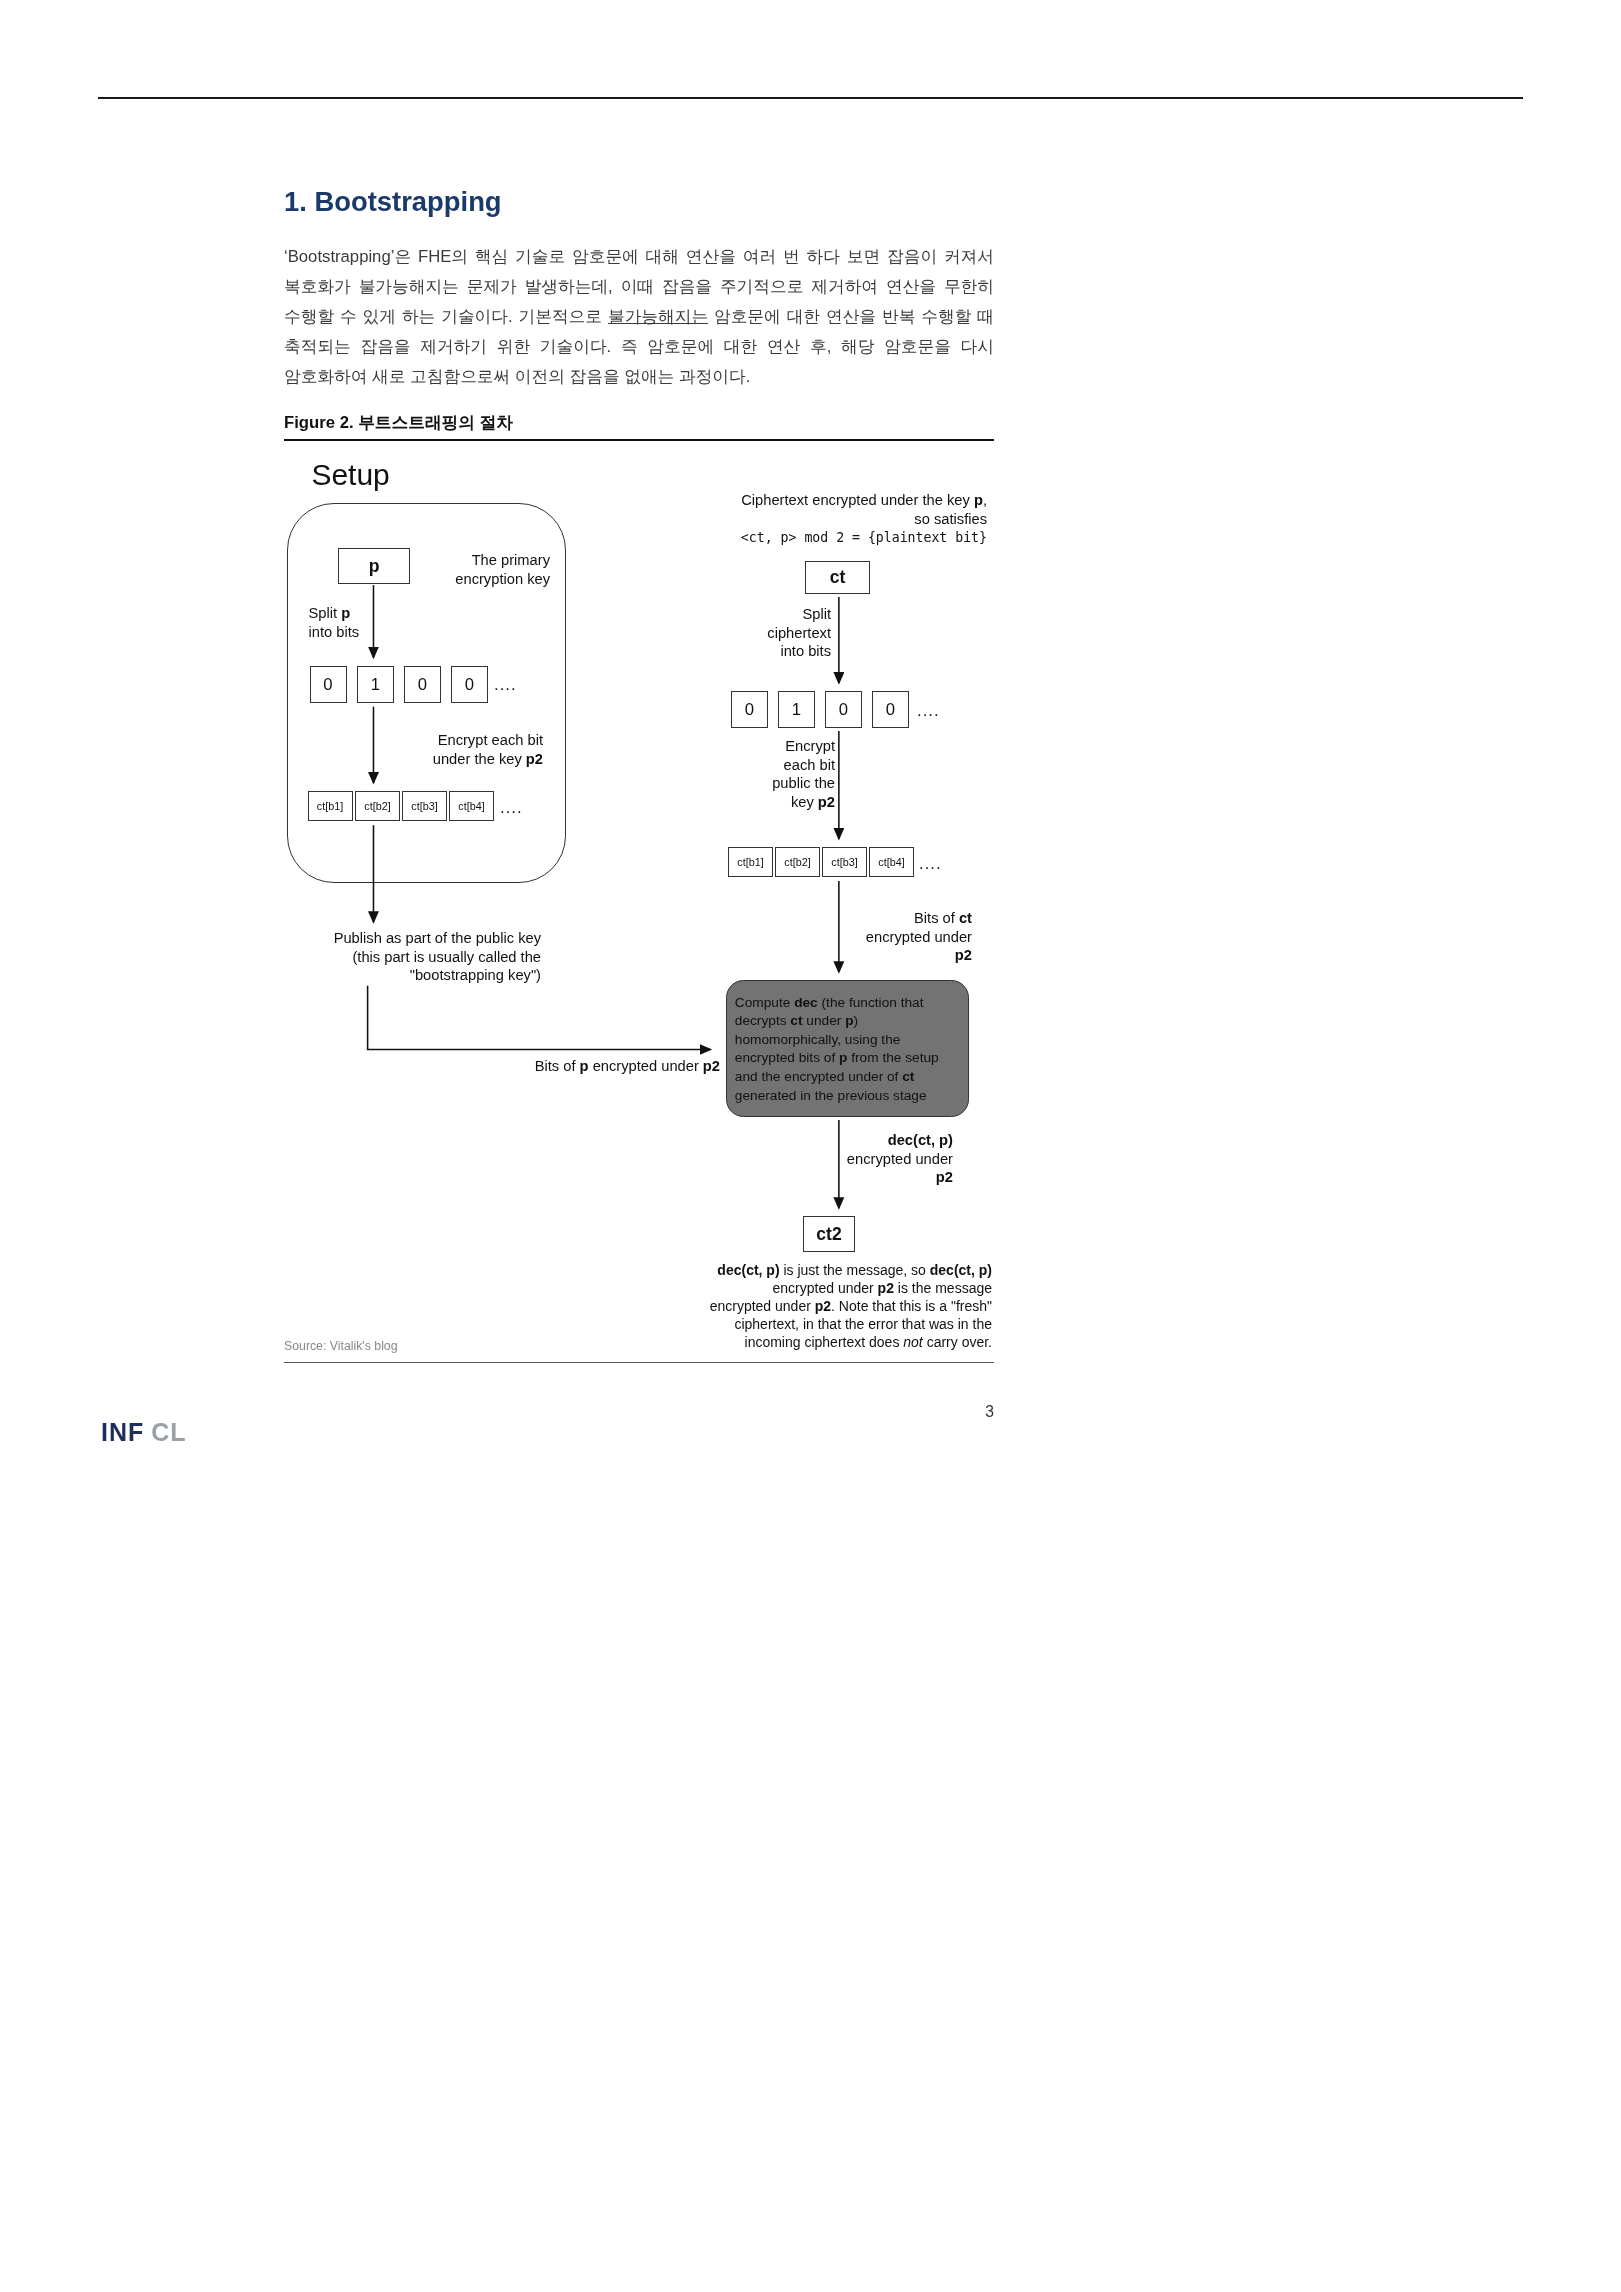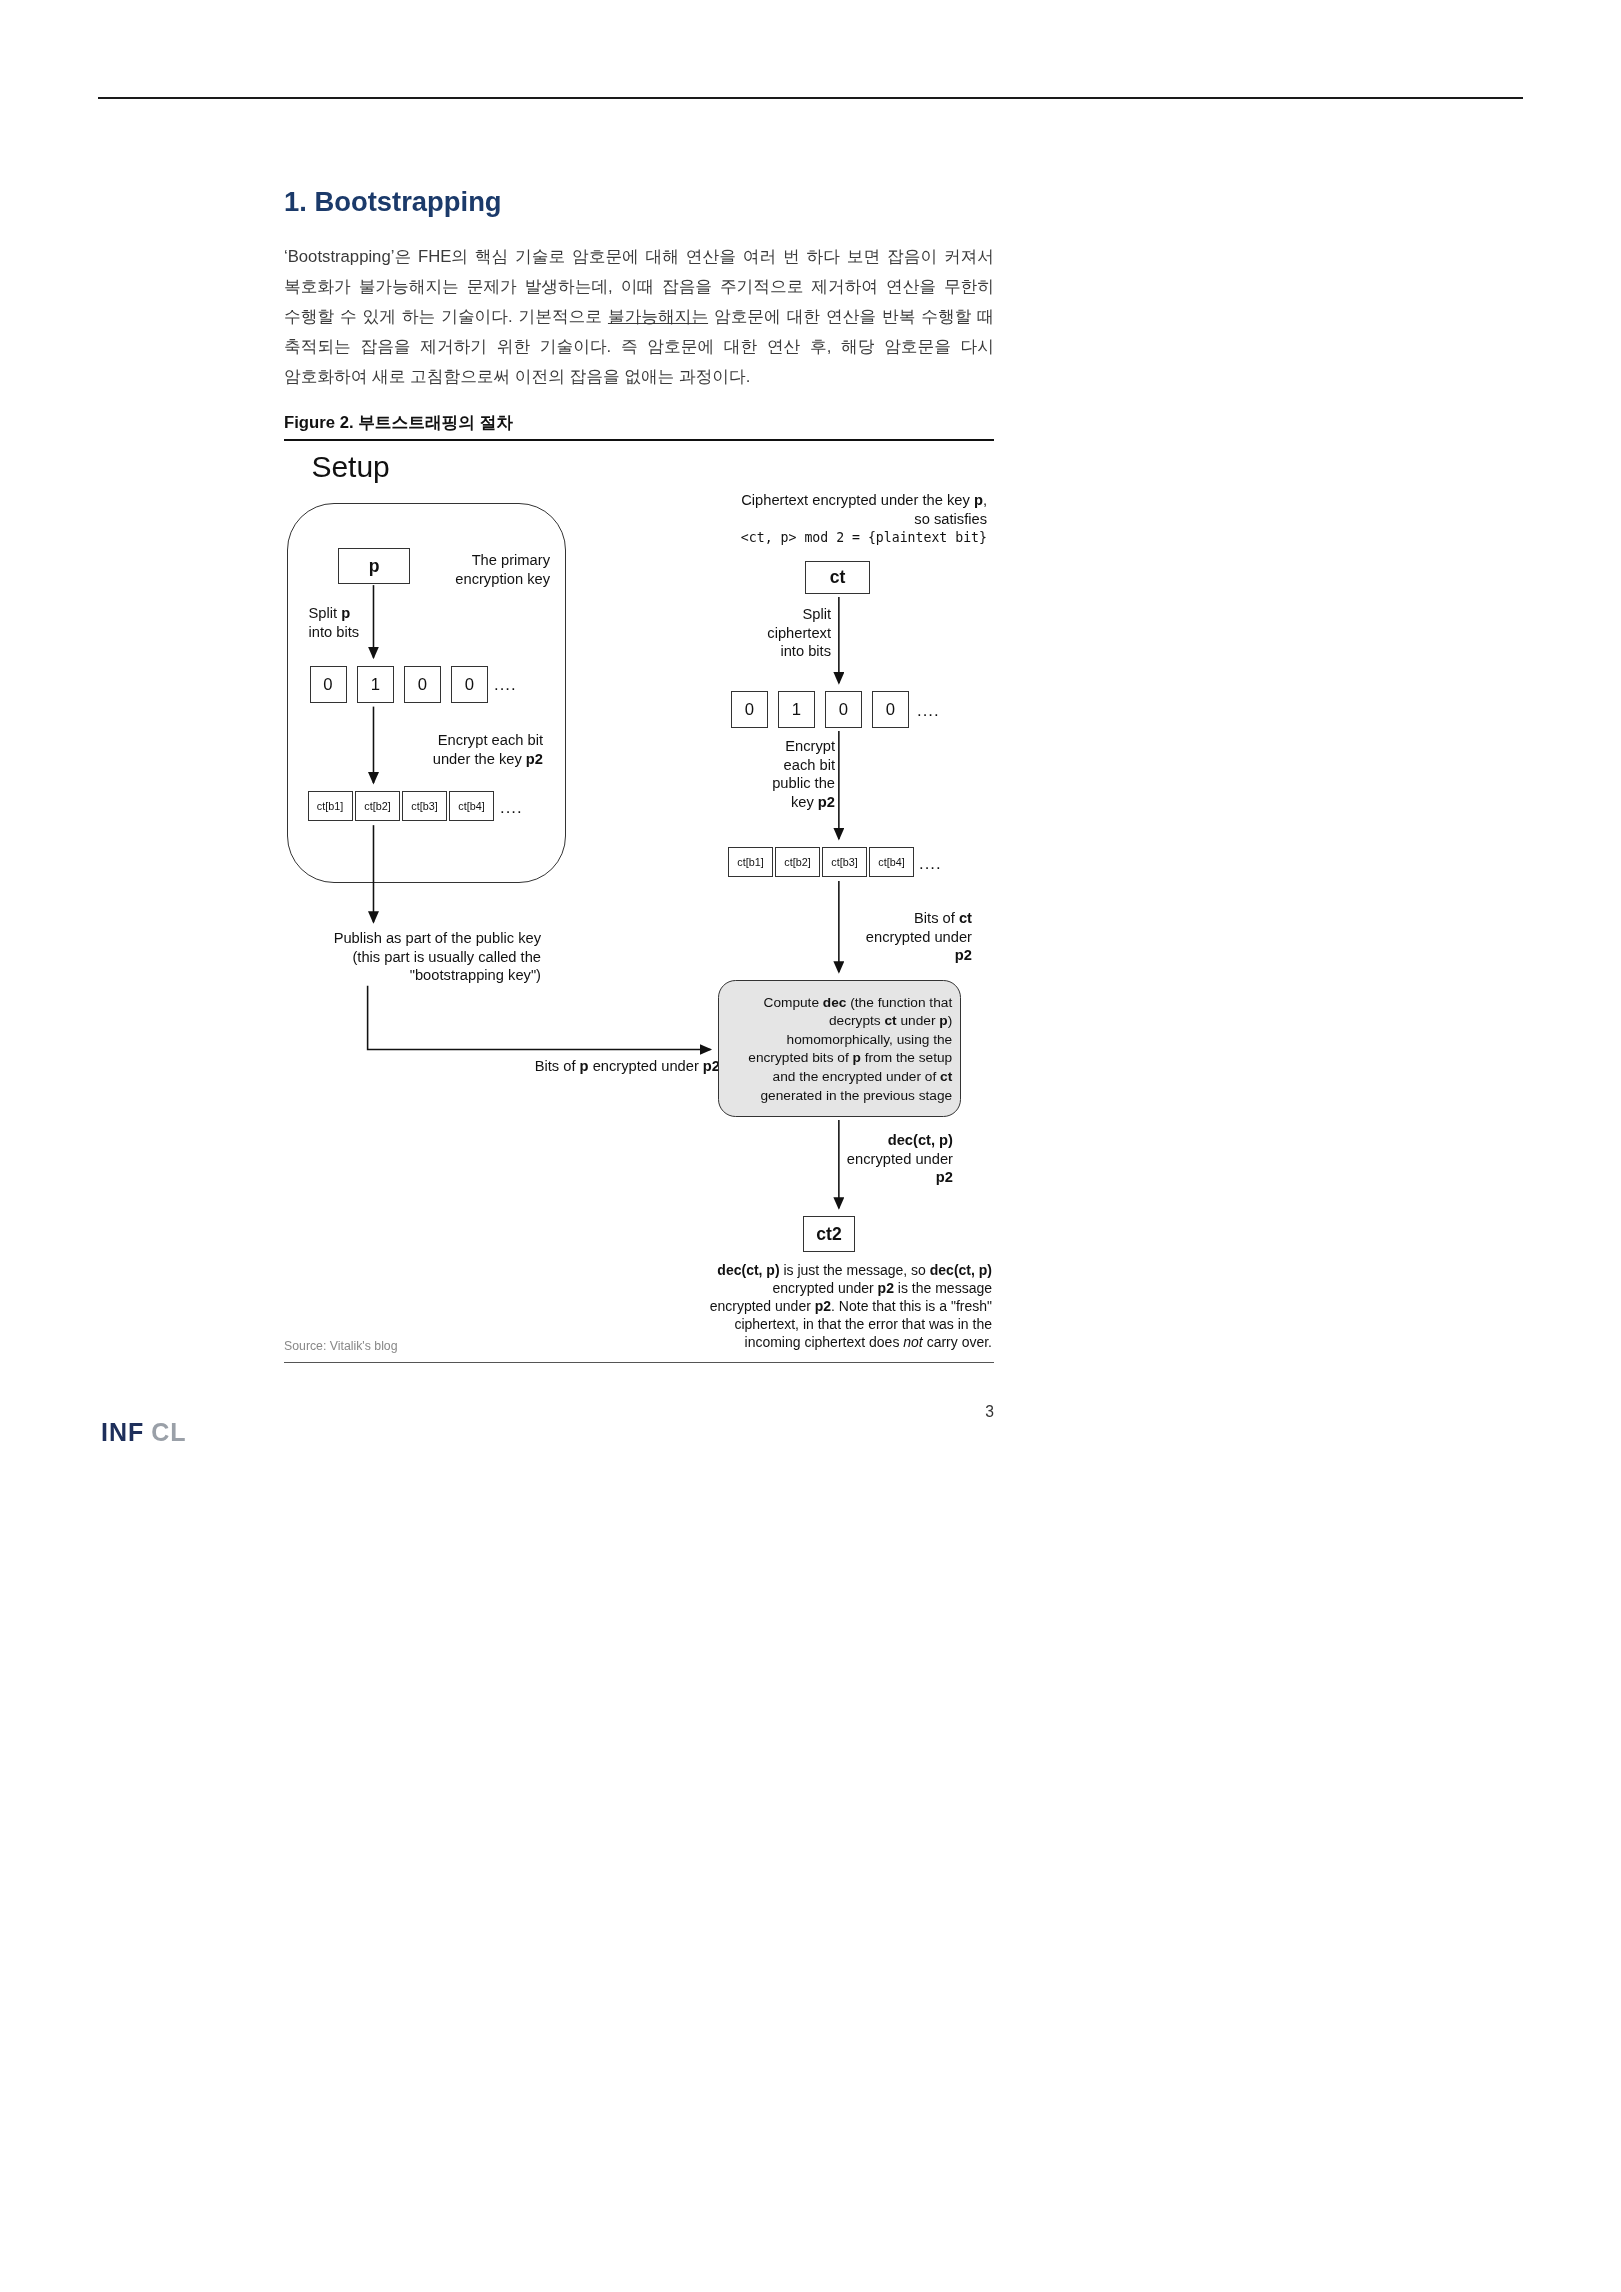--- a/index.html
+++ b/index.html
@@ -15,26 +15,26 @@
   .body-text { position:absolute; left:284px; top:242px; width:710px; font-size:16.7px;
                line-height:30px; color:#3a3a3a; text-align:justify; word-break:keep-all; }
 
   .figure-caption { position:absolute; left:284px; top:411px; font-size:16.7px; font-weight:bold; color:#111; }
   .caption-rule { position:absolute; left:284px; top:439px; width:710px; height:2px; background:#111; }
 
   .diagram { position:absolute; left:284px; top:446px; width:710px; height:919px; color:#111; font-size:14.7px; }
   .diagram .lbl { position:absolute; white-space:pre-line; line-height:18.6px; font-size:14.7px; }
   .diagram .center { text-align:right; }
   .diagram .right-al { text-align:right; }
-  .setup-title { position:absolute; left:27.4px; top:4px; font-size:30px; color:#111; }
+  .setup-title { position:absolute; left:27.4px; top:12px; font-size:30px; color:#111; }
 
   .round { position:absolute; border:1.5px solid #333; border-radius:47px; z-index:1; }
-  .compute { position:absolute; border:1.5px solid #333; border-radius:17.6px; background:#e5e5e5;
-             font-size:13.7px; line-height:18.6px; text-align:right; white-space:pre-line;
-             padding:12.7px 7.8px; z-index:2; }
+  .compute { position:absolute; border:1.5px solid #333; border-radius:17.6px; background:#737373;
+             font-size:13.7px; line-height:18.6px; text-align:left; white-space:pre-line;
+             padding:12.7px 7.8px; z-index:2;margin-left:8px; }
 
   .box { position:absolute; border:1.5px solid #333; background:#fff; display:flex;
          align-items:center; justify-content:center; z-index:2; }
   .keybox { border-width:1.8px; font-weight:bold; font-size:17.6px; }
   .bitbox { width:37px; height:37px; font-size:16.7px; }
   .ctbox  { width:45px; height:30px; font-size:10.8px; }
   .dots { position:absolute; font-size:16.7px; letter-spacing:1px; z-index:2; }
 
   .mono { font-family:"DejaVu Sans Mono","Liberation Mono",monospace; font-size:13.2px; }
 

